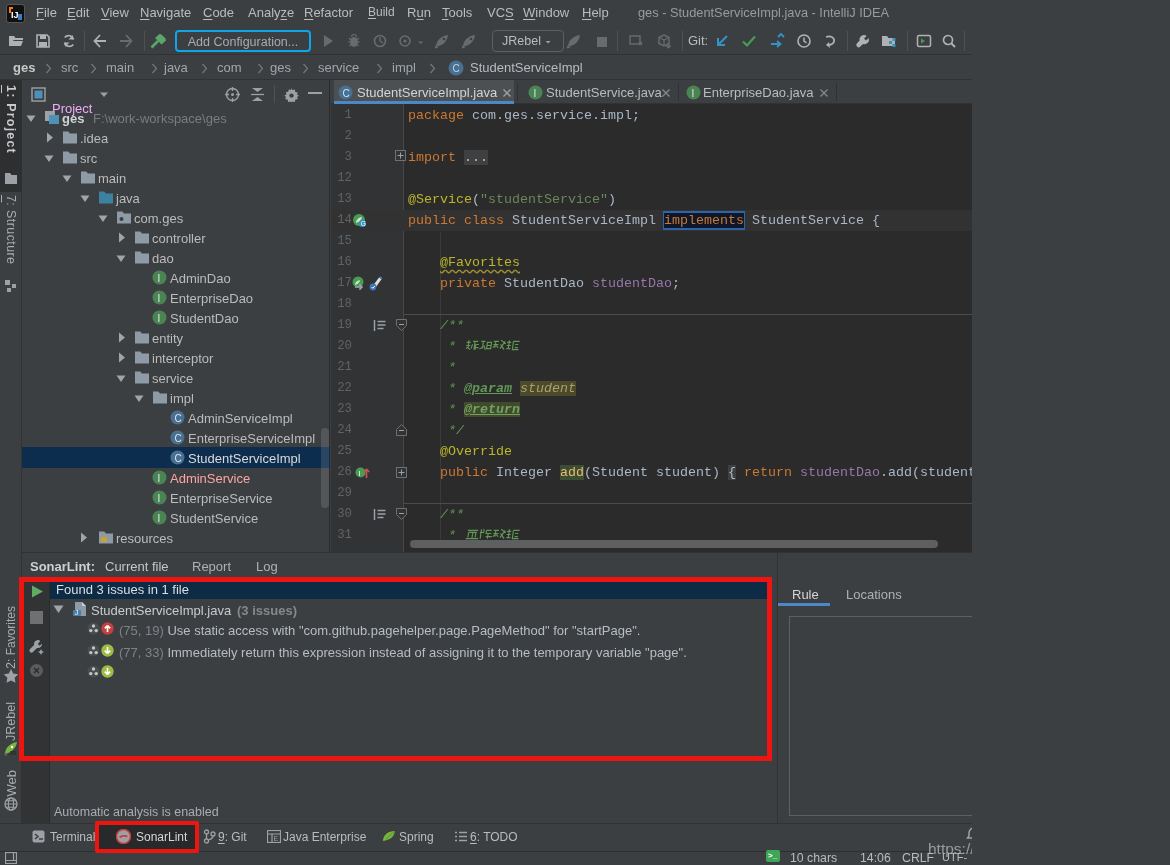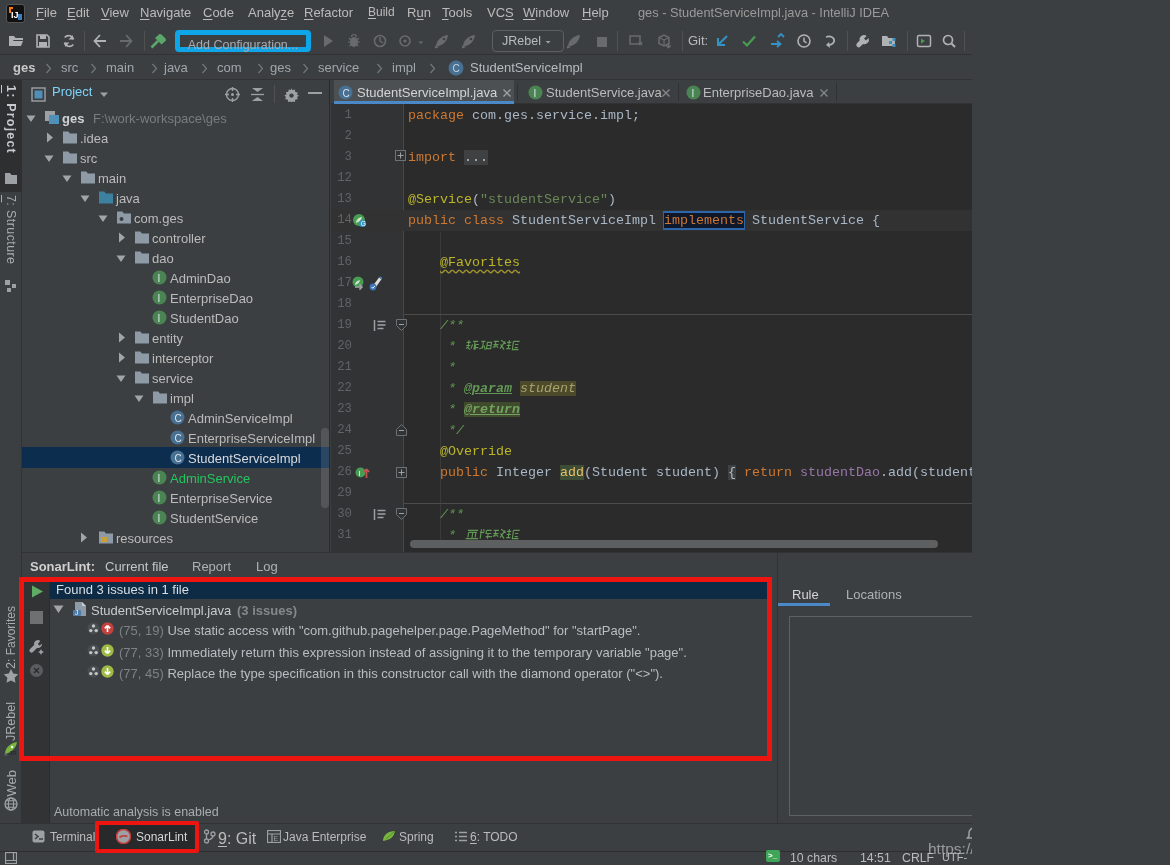--- a/index.html
+++ b/index.html
@@ -73,21 +73,21 @@
       <path d="M8 2L2.5 8L8 14M2.5 8H14" stroke="#afb1b3" stroke-width="1.8" fill="none"></path>
     </svg>
     <svg class="a" style="left:118px;top:33px" width="16" height="16" viewBox="0 0 16 16">
       <path d="M8 2L13.5 8L8 14M13.5 8H2" stroke="#686a6c" stroke-width="1.8" fill="none"></path>
     </svg>
     <div class="a sep" style="left:144px;top:31px;height:20px"></div>
     <svg class="a" style="left:150px;top:33px" width="16" height="16" viewBox="0 0 16 16">
       <path d="M1.5 14.5L8 8" stroke="#59a869" stroke-width="2.6"></path>
       <path d="M5 5l4.5-4 2 .5 4 4 .5 2-4.5 4z" fill="#59a869"></path>
     </svg>
-    <div class="a" style="left:175px;top:30px;width:136px;height:22px;border:5px solid #0ea5e9;border-radius:4px;color:#a7abb0;font-size:12.5px;line-height:20px;text-align:center">Add Configuration...</div>
+    <div class="a" style="left:175px;top:30px;width:136px;height:22px;border:2px solid #0ea5e9;border-radius:4px;color:#a7abb0;font-size:12.5px;line-height:20px;text-align:center">Add Configuration...</div>
     <svg class="a" style="left:320px;top:33px" width="16" height="16" viewBox="0 0 16 16">
       <path d="M4 2l9 6-9 6z" fill="#686a6c"></path>
     </svg>
     <svg class="a" style="left:346px;top:33px" width="16" height="16" viewBox="0 0 16 16">
       <ellipse cx="8" cy="9" rx="4" ry="5" fill="#686a6c"></ellipse>
       <path d="M3 5l2 2M13 5l-2 2M2 9h2M12 9h2M3.5 13l1.8-1.5M12.5 13l-1.8-1.5" stroke="#686a6c" stroke-width="1.2"></path>
       <path d="M5.5 4a2.5 2.5 0 0 1 5 0" fill="none" stroke="#686a6c" stroke-width="1.2"></path>
     </svg>
     <svg class="a" style="left:372px;top:33px" width="16" height="16" viewBox="0 0 16 16">
       <circle cx="8" cy="8" r="5.5" fill="none" stroke="#686a6c" stroke-width="1.6"></circle>
@@ -248,21 +248,21 @@
     <svg class="a" style="left:4px;top:797px" width="14" height="14">
       <circle cx="7" cy="7" r="6" fill="none" stroke="#9da1a5" stroke-width="1.3"></circle>
       <ellipse cx="7" cy="7" rx="2.6" ry="6" fill="none" stroke="#9da1a5" stroke-width="1.1"></ellipse>
       <path d="M1 7h12M2 3.8h10M2 10.2h10" stroke="#9da1a5" stroke-width="1.1"></path>
     </svg>
     <div class="a" style="left:22px;top:80px;width:308px;height:472px;background:#3c3f41;border-right:1px solid #2b2b2b"></div>
     <svg class="a" style="left:31px;top:87px" width="15" height="15">
       <rect x="1" y="1" width="13" height="13" fill="none" stroke="#9da1a5" stroke-width="1.4"></rect>
       <rect x="3.5" y="3.5" width="8" height="8" fill="#4e90b8"></rect>
     </svg>
-    <div class="a" style="left:52px;top:84px;color:#7dd3fc">Project</div>
+    <div class="a" style="left:52px;top:101px;color:#f0abfc">Project</div>
     <svg class="a" style="left:99px;top:91px" width="10" height="8">
       <path d="M1 1.5l4 4.5 4-4.5z" fill="#9da1a5"></path>
     </svg>
     <svg class="a" style="left:225px;top:87px" width="15" height="15">
       <circle cx="7.5" cy="7.5" r="6" fill="none" stroke="#9da1a5" stroke-width="1.4"></circle>
       <path d="M7.5 0v4M7.5 11v4M0 7.5h4M11 7.5h4" stroke="#9da1a5" stroke-width="1.4"></path>
       <circle cx="7.5" cy="7.5" r="1.5" fill="#9da1a5"></circle>
     </svg>
     <svg class="a" style="left:250px;top:87px" width="15" height="15">
       <path d="M2 1l5.5 4L13 1z" fill="#9da1a5"></path>
@@ -405,21 +405,21 @@
     <div class="a" style="left:170px;top:271px;color:#bbbbbb;white-space:pre">AdminDao</div>
     <div class="a" style="left:170px;top:291px;color:#bbbbbb;white-space:pre">EnterpriseDao</div>
     <div class="a" style="left:170px;top:311px;color:#bbbbbb;white-space:pre">StudentDao</div>
     <div class="a" style="left:152px;top:331px;color:#bbbbbb;white-space:pre">entity</div>
     <div class="a" style="left:152px;top:351px;color:#bbbbbb;white-space:pre">interceptor</div>
     <div class="a" style="left:152px;top:371px;color:#bbbbbb;white-space:pre">service</div>
     <div class="a" style="left:170px;top:391px;color:#bbbbbb;white-space:pre">impl</div>
     <div class="a" style="left:188px;top:411px;color:#bbbbbb;white-space:pre">AdminServiceImpl</div>
     <div class="a" style="left:188px;top:431px;color:#bbbbbb;white-space:pre">EnterpriseServiceImpl</div>
     <div class="a" style="left:188px;top:451px;color:#d8dadc;white-space:pre">StudentServiceImpl</div>
-    <div class="a" style="left:170px;top:471px;color:#22c55e;white-space:pre">AdminService</div>
+    <div class="a" style="left:170px;top:471px;color:#fca5a5;white-space:pre">AdminService</div>
     <div class="a" style="left:170px;top:491px;color:#bbbbbb;white-space:pre">EnterpriseService</div>
     <div class="a" style="left:170px;top:511px;color:#bbbbbb;white-space:pre">StudentService</div>
     <div class="a" style="left:116px;top:531px;color:#bbbbbb;white-space:pre">resources</div>
     <div class="a" style="left:321px;top:428px;width:8px;height:80px;background:rgba(255,255,255,0.12);border-radius:4px"></div>
     <div class="a" style="left:331px;top:80px;width:839px;height:24px;background:#3c3f41;border-bottom:1px solid #323232"></div>
     <div class="a" style="left:334px;top:80px;width:180px;height:21px;background:#4c5052"></div>
     <div class="a" style="left:334px;top:101px;width:180px;height:3px;background:#4a88c7"></div>
     <svg class="a" style="left:338px;top:85px" width="15" height="15">
       <circle cx="7.5" cy="7.5" r="7" fill="#477092"></circle>
       <text x="4.6" y="11.5" font-family="Liberation Sans" font-size="10" fill="#d8e2ea">C</text>
@@ -474,20 +474,21 @@
     <div class="a" style="left:517px;top:83px;width:1px;height:18px;background:#2f3132"></div>
     <div class="a" style="left:678px;top:83px;width:1px;height:18px;background:#2f3132"></div>
     <div class="a" style="left:836px;top:83px;width:1px;height:18px;background:#2f3132"></div>
     <div class="a" style="left:404px;top:314px;width:653px;height:1px;background:#4c4c4c"></div>
     <div class="a" style="left:404px;top:503px;width:653px;height:1px;background:#4c4c4c"></div>
     <div class="a mono pre" style="left:408px;top:107px;font-size:13.333px;line-height:17px;color:#a9b7c6"><span class="k">package</span> com.ges.service.impl;</div>
     <div class="a mono pre" style="left:408px;top:149px;font-size:13.333px;line-height:17px;color:#a9b7c6"><span class="k">import</span> <span class="fold">...</span></div>
     <div class="a mono pre" style="left:408px;top:191px;font-size:13.333px;line-height:17px;color:#a9b7c6"><span class="ann">@Service</span>(<span class="str">"studentService"</span>)</div>
     <div class="a mono pre" style="left:408px;top:212px;font-size:13.333px;line-height:17px;color:#a9b7c6"><span class="k">public class</span> StudentServiceImpl <span class="k impl">implements</span> StudentService {</div>
     <div class="a mono pre" style="left:408px;top:254px;font-size:13.333px;line-height:17px;color:#a9b7c6">    <span class="ann aw">@Favorites</span></div>
+    <div class="a mono pre" style="left:408px;top:275px;font-size:13.333px;line-height:17px;color:#a9b7c6">    <span class="k">private</span> StudentDao <span class="fld">studentDao</span>;</div>
     <div class="a mono pre" style="left:408px;top:317px;font-size:13.333px;line-height:17px;color:#a9b7c6">    <span class="c">/**</span></div>
     <div class="a mono pre" style="left:408px;top:338px;font-size:13.333px;line-height:17px;color:#a9b7c6">     <span class="c">*</span></div>
     <div class="a mono pre" style="left:408px;top:359px;font-size:13.333px;line-height:17px;color:#a9b7c6">     <span class="c">*</span></div>
     <div class="a mono pre" style="left:408px;top:380px;font-size:13.333px;line-height:17px;color:#a9b7c6">     <span class="c">* </span><span class="tag">@param</span> <span class="prm">student</span></div>
     <div class="a mono pre" style="left:408px;top:401px;font-size:13.333px;line-height:17px;color:#a9b7c6">     <span class="c">* </span><span class="tagr">@return</span></div>
     <div class="a mono pre" style="left:408px;top:422px;font-size:13.333px;line-height:17px;color:#a9b7c6">     <span class="c">*/</span></div>
     <div class="a mono pre" style="left:408px;top:443px;font-size:13.333px;line-height:17px;color:#a9b7c6">    <span class="ann">@Override</span></div>
     <div class="a mono pre" style="left:408px;top:464px;font-size:13.333px;line-height:17px;color:#a9b7c6">    <span class="k">public</span> Integer <span class="mn2">add</span>(Student student) <span class="fb">{</span> <span class="k">return</span> <span class="fld">studentDao</span>.add(student); <span class="fb">}</span></div>
     <div class="a mono pre" style="left:408px;top:506px;font-size:13.333px;line-height:17px;color:#a9b7c6">    <span class="c">/**</span></div>
     <div class="a mono pre" style="left:408px;top:527px;font-size:13.333px;line-height:17px;color:#a9b7c6">     <span class="c">*</span></div>
@@ -785,21 +786,20 @@
     <svg class="a" style="left:87px;top:665px" width="13" height="13">
       <circle cx="6.5" cy="6.5" r="6" fill="#4a4d4f"></circle>
       <circle cx="6.5" cy="4" r="1.7" fill="#c2c6c9"></circle>
       <circle cx="3.8" cy="8.6" r="1.7" fill="#c2c6c9"></circle>
       <circle cx="9.2" cy="8.6" r="1.7" fill="#c2c6c9"></circle>
     </svg>
     <svg class="a" style="left:101px;top:665px" width="13" height="13">
       <circle cx="6.5" cy="6.5" r="6.2" fill="#9fbb46"></circle>
       <path d="M6.5 3v6.5m0 0L3.8 6.6m2.7 2.9l2.7-2.9" stroke="#fff" stroke-width="1.6" fill="none"></path>
     </svg>
-    <div class="a" style="left:119px;top:666px;color:#7e8287;white-space:pre">(77, 45) <span style="color:#b7bdc3">Replace the type specification in this constructor call with the diamond operator ("&lt;&gt;").</span></div>
     <div class="a" style="left:54px;top:805px;color:#a8adb2;font-size:12.5px">Automatic analysis is enabled</div>
     <div class="a" style="left:777px;top:552px;width:1px;height:271px;background:#323232"></div>
     <div class="a" style="left:792px;top:587px;color:#d2d4d8">Rule</div>
     <div class="a" style="left:846px;top:587px;color:#aeb1b4">Locations</div>
     <div class="a" style="left:778px;top:603px;width:52px;height:3px;background:#4a88c7"></div>
     <div class="a" style="left:789px;top:616px;width:371px;height:200px;border:1px solid #5e6163"></div>
     <div class="a" style="left:0px;top:823px;width:1170px;height:28px;background:#3c3f41;border-top:1px solid #323232"></div>
     <div class="a" style="left:99px;top:825px;width:97px;height:25px;background:#27292a"></div>
     <svg class="a" style="left:32px;top:830px" width="13" height="13">
       <rect x="0.5" y="0.5" width="12" height="12" rx="2" fill="#9da1a5"></rect>
@@ -812,21 +812,21 @@
       <circle cx="7.5" cy="7.5" r="7" fill="none" stroke="#c4413d" stroke-width="1.6"></circle>
       <path d="M3.5 8.5c2-2 6-2 8-1" stroke="#c4413d" stroke-width="1.8" fill="none"></path>
     </svg>
     <div class="a" style="left:136px;top:830px;font-size:12px;color:#d4d6d8">SonarLint</div>
     <svg class="a" style="left:203px;top:829px" width="13" height="15">
       <circle cx="3.5" cy="3" r="2" fill="none" stroke="#9da1a5" stroke-width="1.3"></circle>
       <circle cx="3.5" cy="12" r="2" fill="none" stroke="#9da1a5" stroke-width="1.3"></circle>
       <circle cx="10" cy="5" r="2" fill="none" stroke="#9da1a5" stroke-width="1.3"></circle>
       <path d="M3.5 5v5M10 7c0 3-3 3-4.5 4" stroke="#9da1a5" stroke-width="1.3" fill="none"></path>
     </svg>
-    <div class="a" style="left:218px;top:830px;font-size:16px;color:#bbb"><u>9</u>: Git</div>
+    <div class="a" style="left:218px;top:830px;font-size:12px;color:#bbb"><u>9</u>: Git</div>
     <svg class="a" style="left:267px;top:830px" width="14" height="13">
       <rect x="0.5" y="0.5" width="13" height="12" fill="none" stroke="#9da1a5" stroke-width="1.2"></rect>
       <path d="M0.5 4h13M5 4v9" stroke="#9da1a5" stroke-width="1.2"></path>
       <text x="6.5" y="11" font-size="7" fill="#9da1a5">E</text>
     </svg>
     <div class="a" style="left:283px;top:830px;font-size:12px;color:#bbb">Java Enterprise</div>
     <svg class="a" style="left:382px;top:830px" width="14" height="13">
       <path d="M1 11C1 5 6 1 13 1c-1 6-5 9-12 10z" fill="#77b53e"></path>
       <path d="M13 1L4 9" stroke="#5a8f2e" stroke-width="1"></path>
     </svg>
@@ -848,21 +848,21 @@
     <div class="a" style="left:1078px;top:830px;font-size:12px;color:#bbb">JRebel Console</div>
     <div class="a" style="left:0px;top:851px;width:1170px;height:14px;background:#3c3f41;border-top:1px solid #2e2e2e"></div>
     <svg class="a" style="left:5px;top:852px" width="12" height="12">
       <rect x="0.5" y="0.5" width="11" height="11" fill="none" stroke="#9da1a5" stroke-width="1.2"></rect>
       <path d="M0.5 8.5h11M8.5 0.5v8" stroke="#9da1a5" stroke-width="1.2"></path>
     </svg>
     <div class="a" style="left:766px;top:850px;width:14px;height:12px;background:#3fa657;border-radius:2px">
       <div style="color:#fff;font-size:8px;font-weight:bold;padding:1px 0 0 2px">&gt;_</div>
     </div>
     <div class="a" style="left:790px;top:851px;font-size:12.3px;color:#bbb">10 chars</div>
-    <div class="a" style="left:860px;top:851px;font-size:12.3px;color:#bbb">14:51</div>
+    <div class="a" style="left:860px;top:851px;font-size:12.3px;color:#bbb">14:06</div>
     <div class="a" style="left:902px;top:851px;font-size:12.3px;color:#bbb">CRLF</div>
     <div class="a" style="left:942px;top:851px;font-size:11px;color:#bbb">UTF-8</div>
     <svg class="a" style="left:988px;top:851px" width="11" height="12">
       <rect x="1" y="5" width="9" height="6" fill="#9da1a5"></rect>
       <path d="M3 5V3.5a2.5 2.5 0 0 1 5 0V5" fill="none" stroke="#9da1a5" stroke-width="1.3"></path>
     </svg>
     <svg class="a" style="left:1010px;top:851px" width="12" height="12">
       <circle cx="6" cy="6" r="5" fill="none" stroke="#9da1a5" stroke-width="1.2"></circle>
       <circle cx="4" cy="5" r="0.9" fill="#9da1a5"></circle>
       <circle cx="8" cy="5" r="0.9" fill="#9da1a5"></circle>

